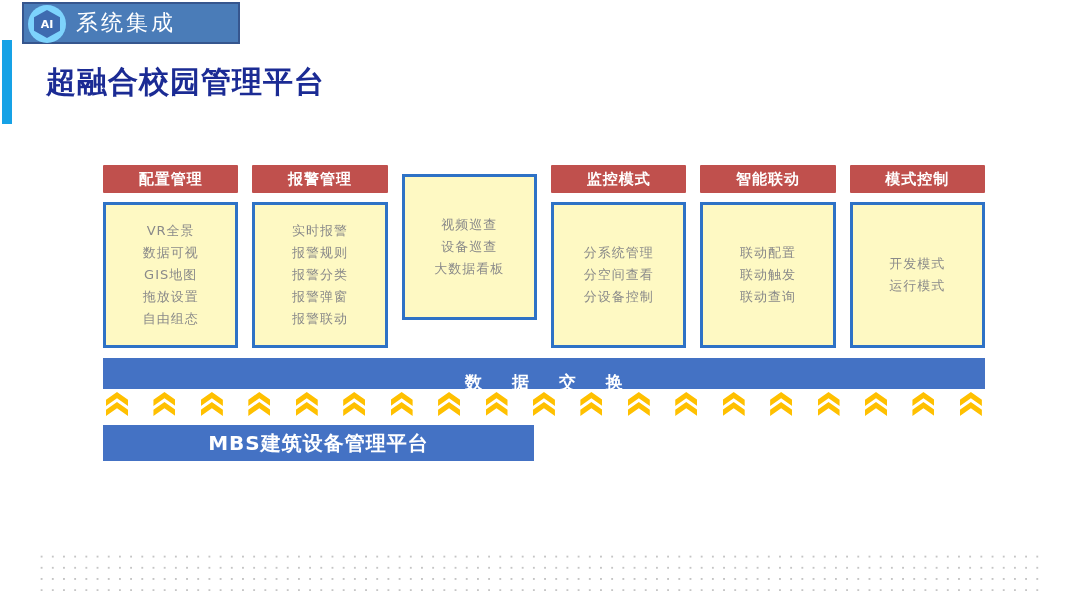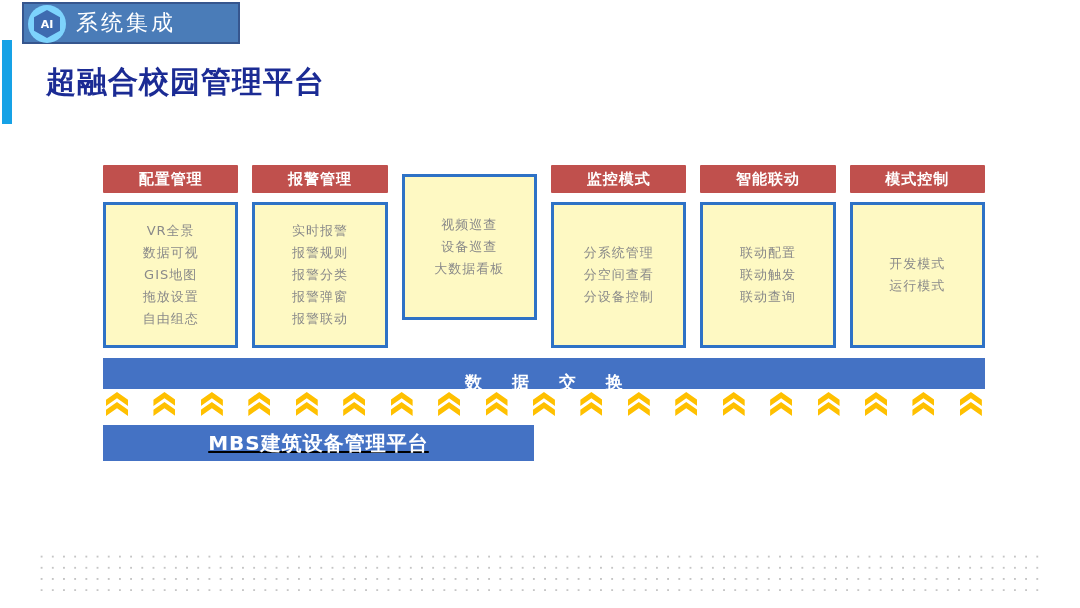--- a/index.html
+++ b/index.html
@@ -97,21 +97,21 @@
     display: block; width: 22px; height: 14px;
     background: #ffc000;
     clip-path: polygon(50% 0, 100% 55%, 100% 100%, 50% 45%, 0 100%, 0 55%);
   }
   .arrow i + i { margin-top: -4px; }
 
   
   .platforms {
     position: absolute; left: 103px; top: 425px;
     width: 882px; height: 36px;
-    display: flex; gap: 23px; text-decoration: underline;
+    display: flex; gap: 23px;
   }
   .platform {
     background: #4472c4; color: #ffffff;
     display: flex; align-items: center; justify-content: center;
     font-size: 20px; font-weight: bold; letter-spacing: 1px; white-space: nowrap;
   }
   .platform-mbs { width: 431px; }
   .platform-ibms { flex: 1; }
 
   

